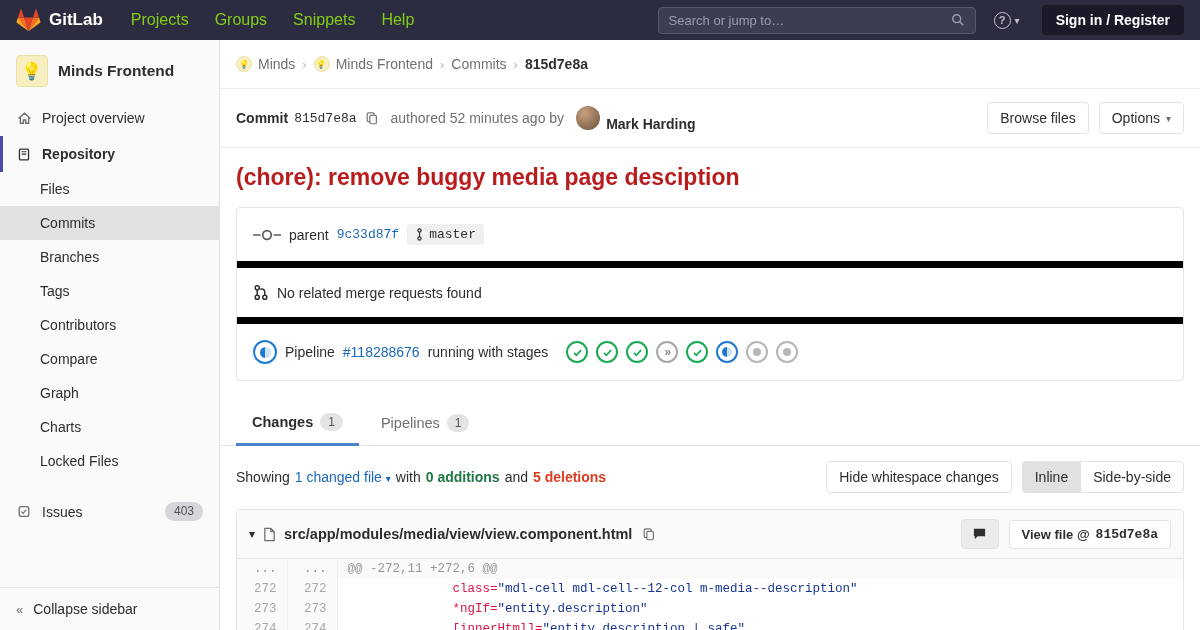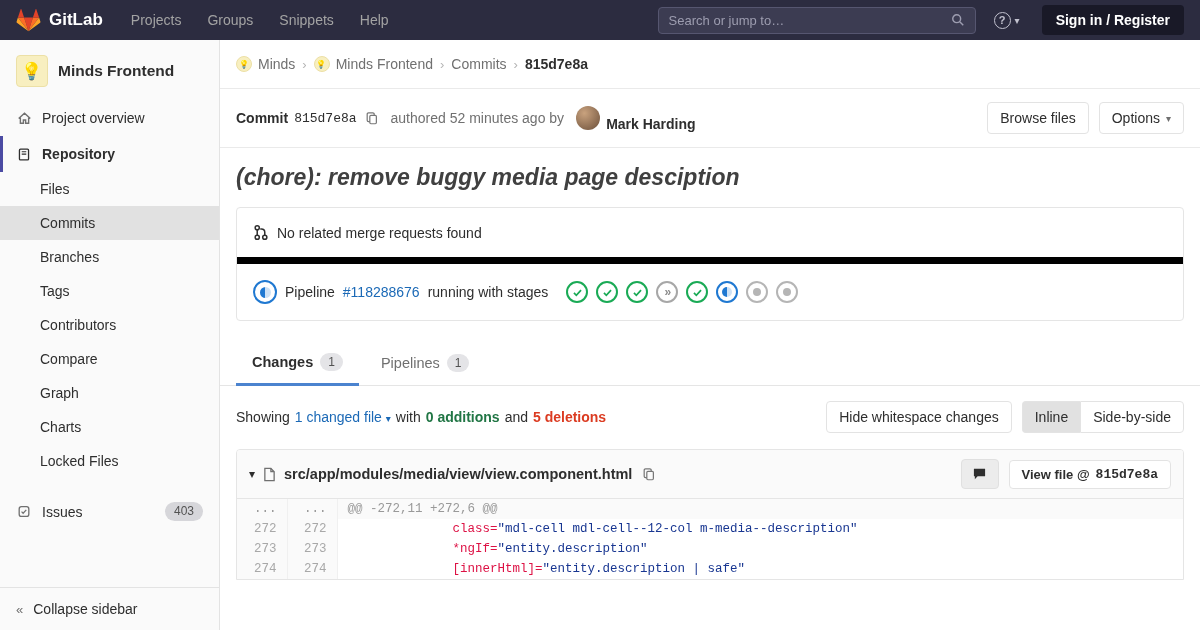--- a/index.html
+++ b/index.html
@@ -5,21 +5,21 @@
   * { box-sizing: border-box; margin: 0; padding: 0; }
   html,body { width:1200px; height:630px; overflow:hidden; }
   body { font-family:"Liberation Sans", sans-serif; font-size:14px; color:#2e2e2e; background:#fff; }
   .screen { width:1200px; height:630px; display:flex; flex-direction:column; overflow:hidden; }
 
   
   .navbar { height:40px; background:#2c2c40; display:flex; align-items:center; padding:0 16px; flex:0 0 auto; }
   .brand { display:flex; align-items:center; gap:8px; margin-right:28px; cursor:pointer; }
   .brand-name { color:#fff; font-weight:bold; font-size:17px; }
   .nav-links { display:flex; align-items:center; gap:26px; }
-  .nav-links a { color:#a3a3a3; text-decoration:none; font-size:14px; cursor:pointer; }
+  .nav-links a { color:#84cc16; text-decoration:none; font-size:16px; cursor:pointer; }
   .nav-spacer { flex:1; }
   .nav-search { width:318px; height:27px; background:#3c3c52; border:1px solid #565670; border-radius:4px; display:flex; align-items:center; padding:0 10px; margin-right:18px; }
   .nav-search input { flex:1; background:transparent; border:none; outline:none; color:#c9c9d6; font-size:13px; font-family:"Liberation Sans", sans-serif; }
   .nav-search input::placeholder { color:#9d9db0; }
   .help-menu { display:flex; align-items:center; gap:4px; margin-right:22px; cursor:pointer; }
   .help-circle { width:17px; height:17px; border-radius:50%; border:1.5px solid #c2c2cf; color:#c2c2cf; font-size:11px; font-weight:bold; display:flex; align-items:center; justify-content:center; }
   .caret { font-size:10px; color:#c2c2cf; }
   .signin-btn { background:#191927; color:#fff; font-weight:bold; font-size:14px; border:none; border-radius:4px; padding:7px 14px; cursor:pointer; font-family:"Liberation Sans", sans-serif; }
 
   
@@ -55,21 +55,21 @@
   .sha { font-family:"Liberation Mono", monospace; font-size:13px; }
   .icon-btn { background:none; border:none; cursor:pointer; display:inline-flex; align-items:center; padding:0 2px; }
   .meta-gray { color:#707070; margin-left:4px; }
   .author-avatar { width:24px; height:24px; border-radius:50%; background:radial-gradient(circle at 35% 30%, #c9a27e, #6b4f3a); margin-left:6px; flex:0 0 auto; }
   .author-name { font-weight:bold;margin-top:12px; }
   .meta-actions { margin-left:auto; display:flex; gap:10px; }
   .btn { background:#fff; border:1px solid #e3e3e3; border-radius:4px; padding:7px 12px; font-size:14px; color:#2e2e2e; cursor:pointer; font-family:"Liberation Sans", sans-serif; display:inline-flex; align-items:center; gap:6px; }
   .btn .caret { color:#707070; }
 
   .scroll-area { flex:1; min-height:0; overflow:hidden; }
-  .commit-title { padding:16px 16px 4px; font-size:23px; font-weight:bold; color:#404040;font-style:italic; }
+  .commit-title { padding:16px 16px 4px; font-size:23px; font-weight:bold; color:#b91c1c; }
 
   .info-box { margin:12px 16px 0; border:1px solid #e5e5e5; border-radius:4px; }
   .info-row { display:flex; align-items:center; padding:16px; gap:8px; }
   .info-row + .info-row { border-top:7px solid #000000; }
   .link { color:#1b69b6; text-decoration:none; cursor:pointer; }
   .branch-chip { display:inline-flex; align-items:center; gap:5px; background:#f0f0f0; border-radius:3px; padding:3px 8px; font-family:"Liberation Mono", monospace; font-size:13px; cursor:pointer; }
 
   .stages { display:flex; align-items:center; gap:8px; margin-left:10px; }
   .stage { width:22px; height:22px; border-radius:50%; display:inline-flex; align-items:center; justify-content:center; flex:0 0 auto; cursor:pointer; background:#fff; }
   .stage.success { border:2px solid #1aaa55; }
@@ -252,20 +252,40 @@
             <span>Options</span>
               <span class="caret">▾</span>
           </button>
         </div>
       </div>
 
       <div class="scroll-area">
         <h1 class="commit-title">(chore): remove buggy media page desciption</h1>
 
         <div class="info-box">
+          <div class="info-row">
+            <span>
+              <svg width="28" height="14" viewBox="0 0 30 14">
+                  <path d="M0 7h8M22 7h8" stroke="#5c5c5c" stroke-width="1.8"></path>
+                  <circle cx="15" cy="7" r="4.6" fill="none" stroke="#5c5c5c" stroke-width="1.8"></circle>
+                </svg>
+            </span>
+            <span>parent</span>
+            <a class="link sha">9c33d87f</a>
+            <span class="branch-chip">
+              <span>
+                <svg width="9" height="13" viewBox="0 0 10 14">
+                    <circle cx="5" cy="2.5" r="1.8" fill="none" stroke="#2e2e2e" stroke-width="1.3"></circle>
+                    <circle cx="5" cy="11.5" r="1.8" fill="none" stroke="#2e2e2e" stroke-width="1.3"></circle>
+                    <path d="M5 4.3v5.4" stroke="#2e2e2e" stroke-width="1.3"></path>
+                  </svg>
+              </span>
+              <span>master</span>
+            </span>
+          </div>
 
           <div class="info-row">
             <span>
               <svg width="16" height="17" viewBox="0 0 16 18">
                   <circle cx="4" cy="4" r="2.2" fill="none" stroke="#2e2e2e" stroke-width="1.6"></circle>
                   <circle cx="4" cy="14" r="2.2" fill="none" stroke="#2e2e2e" stroke-width="1.6"></circle>
                   <circle cx="12" cy="14" r="2.2" fill="none" stroke="#2e2e2e" stroke-width="1.6"></circle>
                   <path d="M4 6.2v5.6M12 11.8V9c0-2-1.6-3.6-3.6-3.6H7.2" fill="none" stroke="#2e2e2e" stroke-width="1.6"></path>
                 </svg>
             </span>

